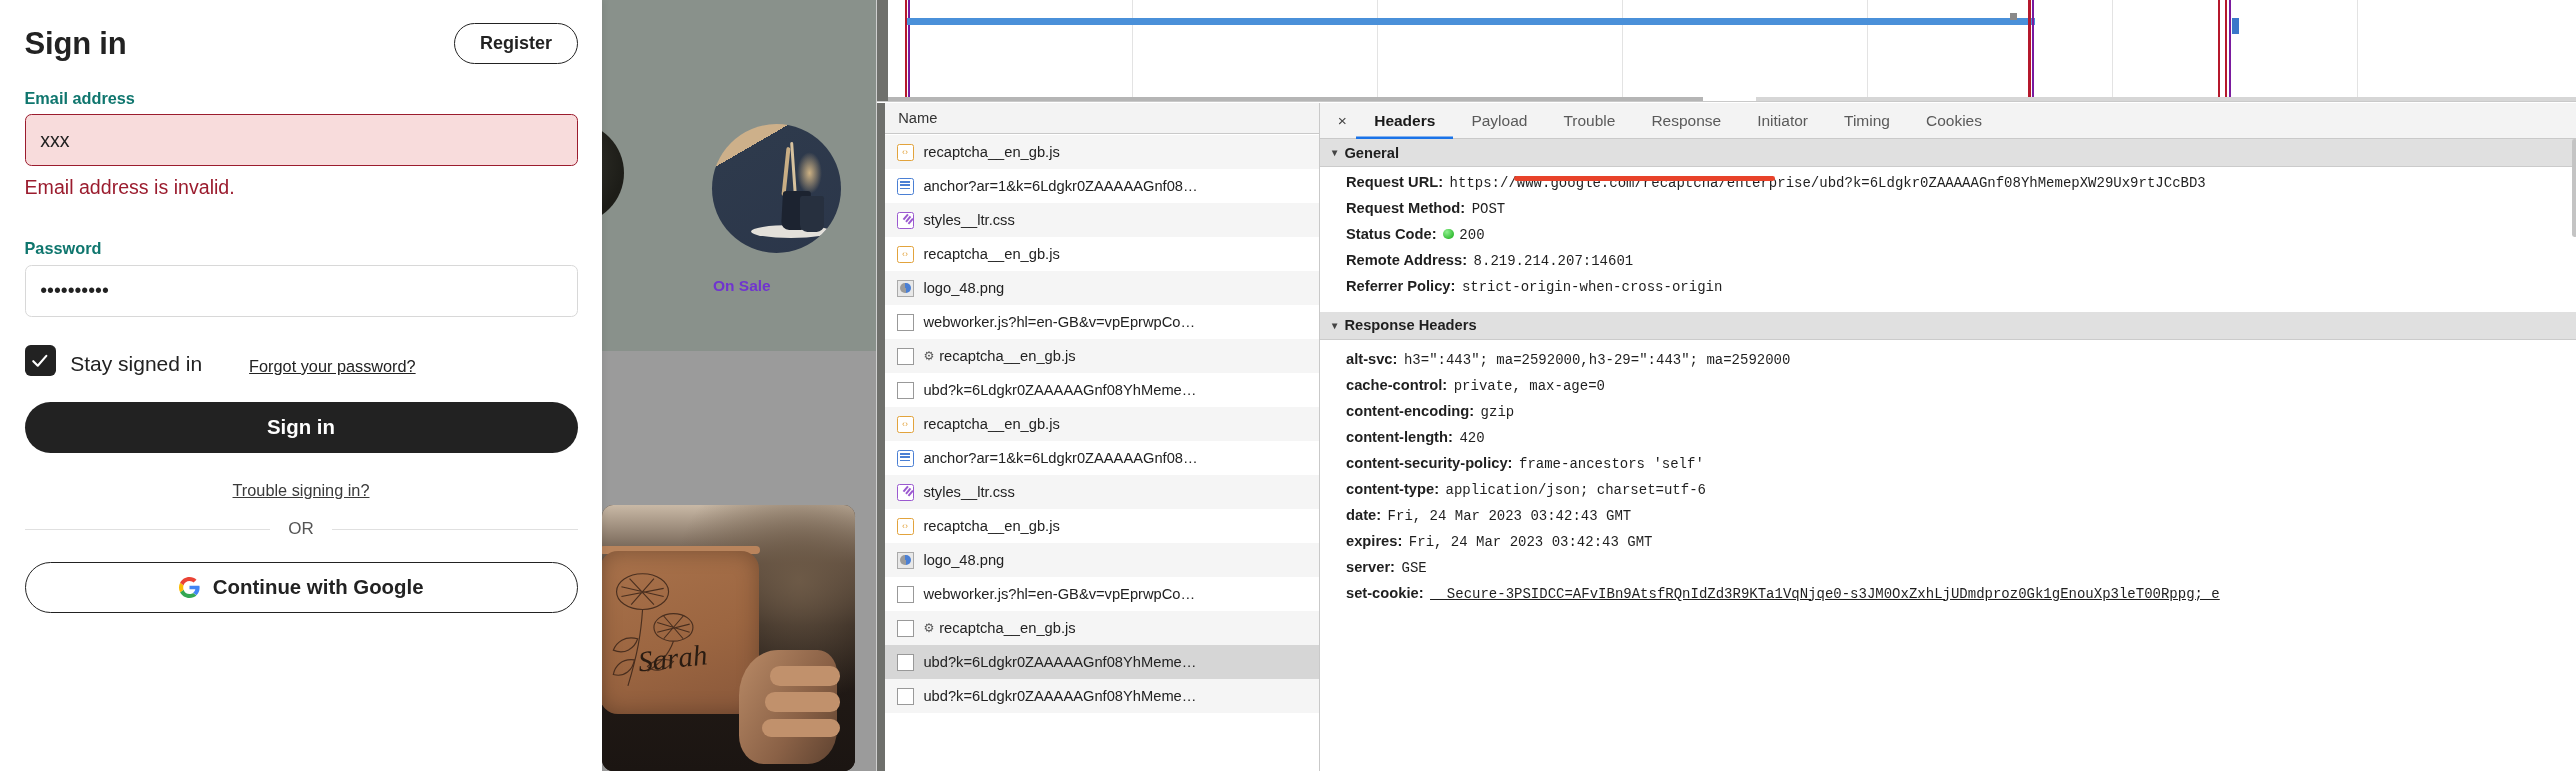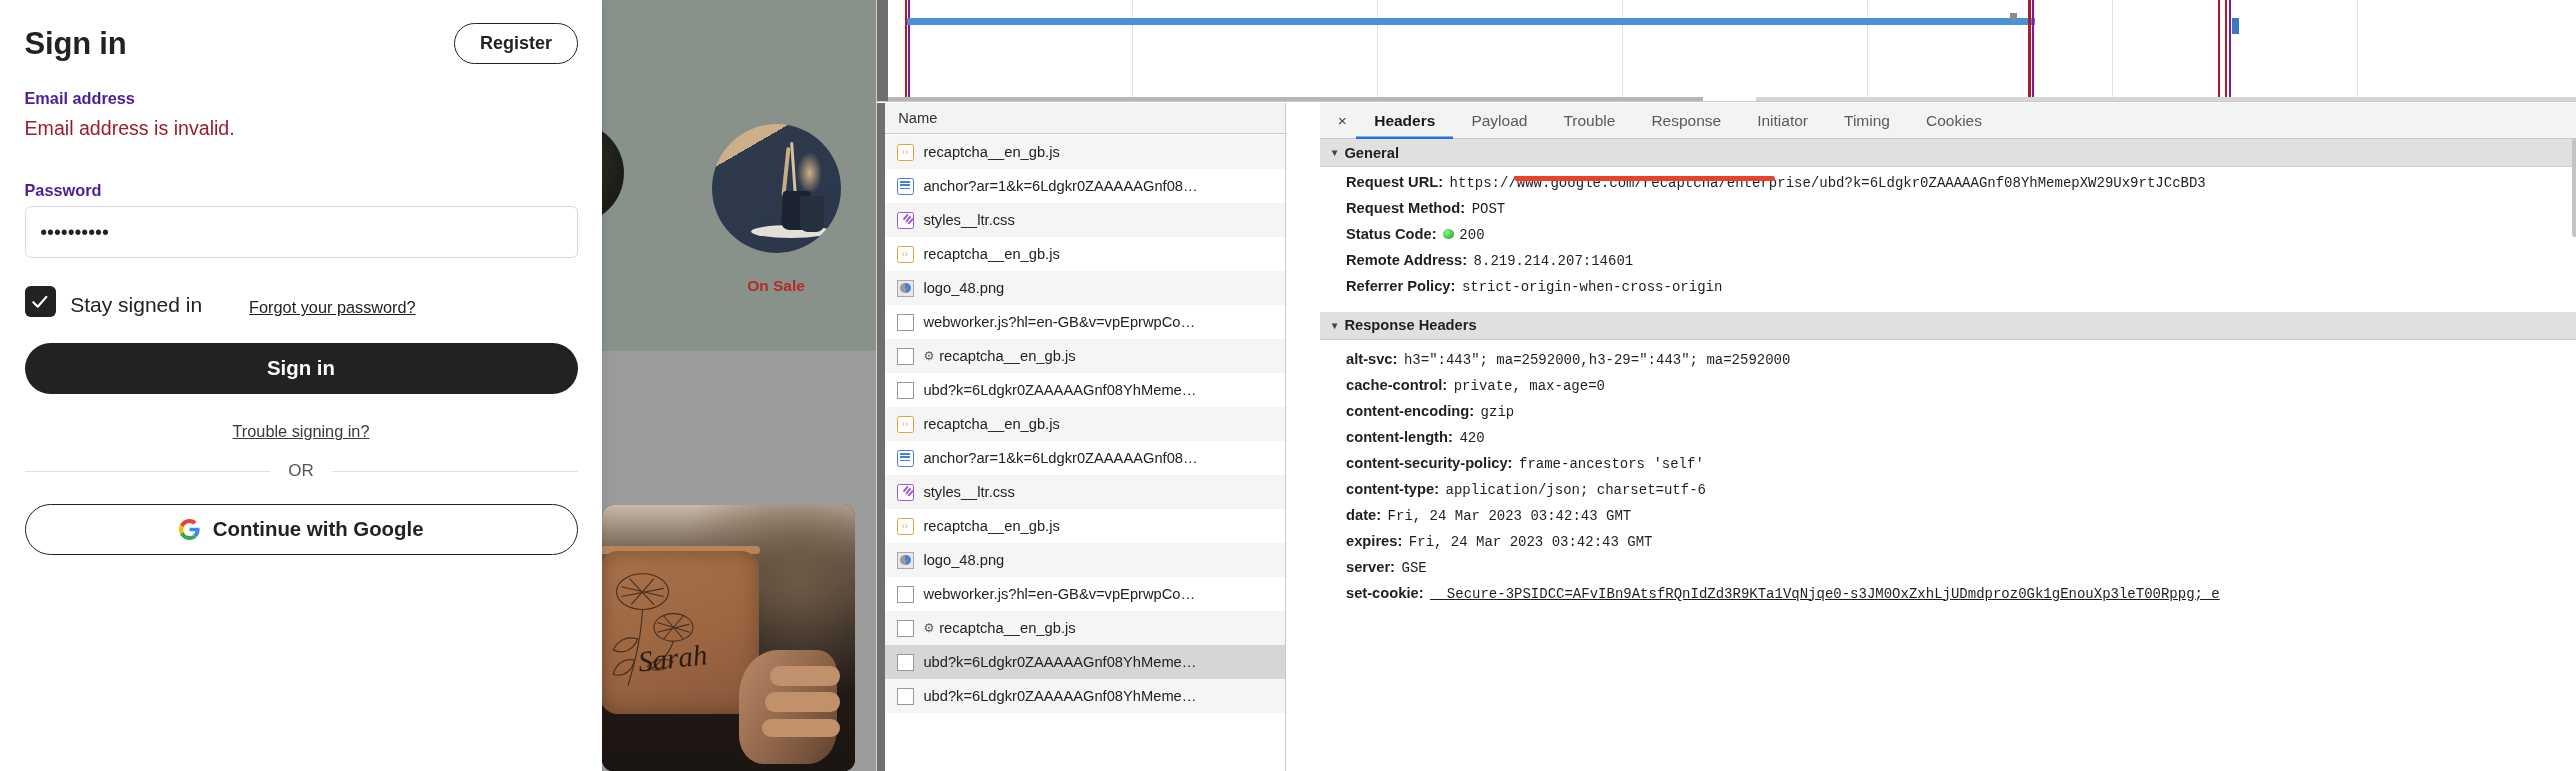--- a/index.html
+++ b/index.html
@@ -56,22 +56,22 @@
   }
   .leaf {
     position: absolute; left: 66%; top: 22%; width: 24.5px; height: 42px;
     background: radial-gradient(ellipse at 50% 50%, #cdb183 0%, rgba(205,177,131,0) 70%);
   }
   .tabletop {
     position: absolute; left: 30%; bottom: 12%; width: 62%; height: 13px;
     background: #e3e0da; border-radius: 50%;
   }
   .cat-label {
-    position: absolute; font-size: 15.5px; font-weight: 600; color: #b91c1c;
-    text-align: center; opacity: .88;
+    position: absolute; font-size: 15.5px; font-weight: 600; color: #6d28d9;
+    text-align: left; opacity: .88;
   }
   .cat-l1 { left: 489px; top: 277px; width: 163px; line-height: 1.35; }
   .cat-l2 { left: 713px; top: 277px; width: 126px; }
   .etsy-lower {
     position: absolute; left: 0; top: 351px; width: 876px; height: 421px;
     background: #9b9b9b;
   }
   .product-card {
     position: absolute; left: 602px; top: 505px;
     width: 253px; height: 266px; border-radius: 11.4px; overflow: hidden;
@@ -116,21 +116,21 @@
     display: flex; align-items: center; justify-content: space-between;
     padding: 23px 24.5px 0 24.5px;
   }
   .si-title { font-size: 31px; font-weight: 700; color: #222222; letter-spacing: -0.2px; }
   .register-btn {
     border: 1.6px solid #222222; border-radius: 33px;
     padding: 9px 24.5px; font-size: 18px; font-weight: 600; color: #222222;
     background: #fff; cursor: pointer; font-family: inherit;
   }
   .field-label {
-    font-size: 16.3px; font-weight: 700; color: #4c1d95;
+    font-size: 16.3px; font-weight: 700; color: #0f766e;
     margin: 0 0 6.5px 24.5px;
   }
   .si-gap-1 { height: 24.5px; }
   .inp {
     display: block; width: 553px; margin: 0 24.5px;
     height: 52px; border-radius: 6.5px;
     border: 0.8px solid #d8d8d8; background: #fff;
     font-size: 19.6px; color: #222; padding: 0 14.7px;
     font-family: inherit; outline: none;
   }
@@ -206,21 +206,21 @@
   }
   .ov-scrollbar {
     position: absolute; left: 11.4px; bottom: 0; height: 4.1px;
     background: #b5b5b5;
   }
   .ov-scrollbar.a { left: 11.4px; width: 815px; }
   .ov-scrollbar.b { left: 879px; width: 821px; background: #d6d6d6; }
 
   .split { position: absolute; left: 0; top: 103px; width: 1700px; height: 668px; }
   .filelist {
-    position: absolute; left: 0; top: 0; width: 409px; height: 668px;
+    position: absolute; left: 0; top: 0; width: 443px; height: 668px;
     border-right: 0.8px solid #c9c9c9; background: #fff; overflow: hidden;
   }
   .fl-gutter {
     position: absolute; left: 0; top: 0; width: 8.2px; height: 668px; background: #6f706c;
   }
   .fl-header {
     position: absolute; left: 8.2px; top: 0; right: 0; height: 31px;
     background: #f3f3f3; border-bottom: 0.8px solid #c9c9c9;
     display: flex; align-items: center; padding-left: 13px;
     font-size: 14.7px; color: #333;
@@ -359,20 +359,21 @@
 
   <div class="signin">
     <div class="si-head">
       <div class="si-title">Sign in</div>
       <button class="register-btn">Register</button>
     </div>
 
     <div class="si-gap-1"></div>
 
     <div class="field-label">Email address</div>
+    <input class="inp error" type="text" value="xxx" placeholder="Email address" style="">
     <div class="error-msg">Email address is invalid.</div>
 
     <div class="si-gap-2"></div>
 
     <div class="field-label" style="margin-top:19.6px;">Password</div>
     <input class="inp" type="password" value="1234567890" placeholder="Password" style="">
 
     <div class="stay-row">
       <div class="cbox">
         <svg width="19.6" height="19.6" viewBox="0 0 24 24">

